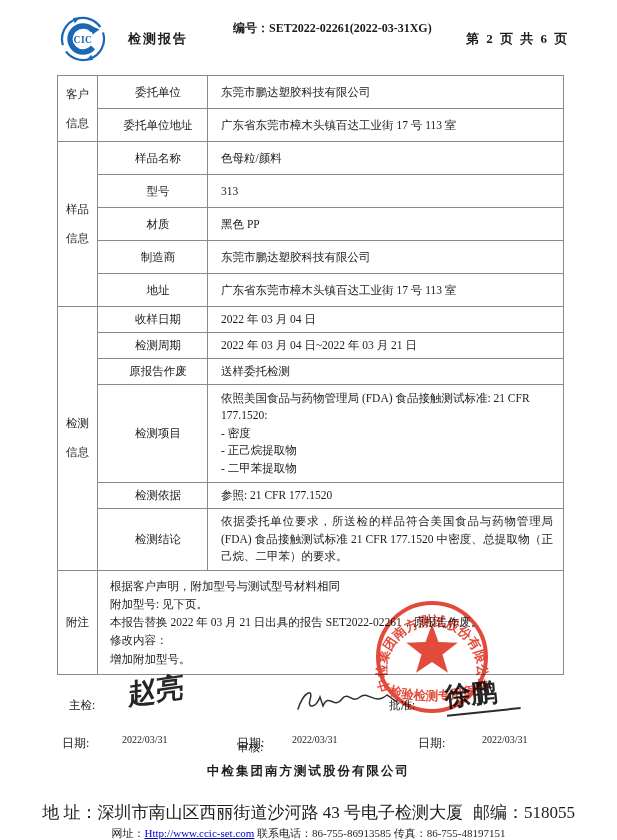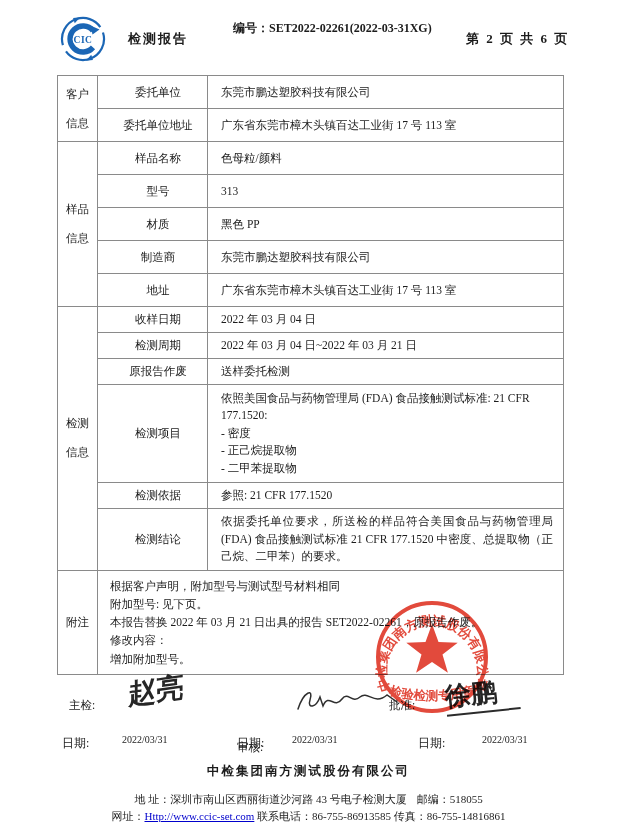--- a/index.html
+++ b/index.html
@@ -35,21 +35,21 @@
   #appr-sig { left:445px; top:676px; font-size:26px; font-weight:600;
     transform:rotate(-6deg); color:#262626; }
   #appr-sig .flourish { border-bottom:2.5px solid #2b2b2b; padding-right:22px; display:inline-block; }
   .date-label { font-size:12px; } .date-val { font-size:10px; }
   #d1l{left:62px;top:735px;} #d1v{left:122px;top:734px;}
   #d2l{left:237px;top:735px;} #d2v{left:292px;top:734px;}
   #d3l{left:418px;top:735px;} #d3v{left:482px;top:734px;}
   
   #footer { left:0; top:763px; width:617px; text-align:center; }
   #footer .co { font-size:12.5px; font-weight:bold; letter-spacing:2px; }
-  #footer .l2 { font-size:11px; margin-top:12px; }
+  #footer .l2 { font-size:17px; margin-top:21px; }
   #footer .l3 { font-size:11px; margin-top:2px; }
   #footer a, #footer .link { color:#0000cc; text-decoration:underline; }
   .gap { display:inline-block; width:10px; }
 </style>
 </head>
 <body>
 
 <svg id="hdr-logo" class="abs" viewBox="0 0 46 46">
   <g transform="rotate(-18 23 23)">
     <circle cx="23" cy="23" r="21" fill="none" stroke="#1b66b5" stroke-width="2.2" stroke-dasharray="59 7"></circle>
@@ -192,15 +192,15 @@
 </svg>
 
 <div id="footer" class="abs">
   <div class="co">中检集团南方测试股份有限公司</div>
   <div class="l2">
     <span>地  址：</span><span>深圳市南山区西丽街道沙河路 43 号电子检测大厦</span><span class="gap"></span><span>邮编：</span><span>518055</span>
   </div>
   <div class="l3">
     <span>网址：</span><a class="link" href="#">Http://www.ccic-set.com</a>
     <span>联系电话：</span><span>86-755-86913585</span>
-    <span>传真：</span><span>86-755-14816861</span>
+    <span>传真：</span><span>86-755-48197151</span>
   </div>
 </div>
 
 </body></html>

